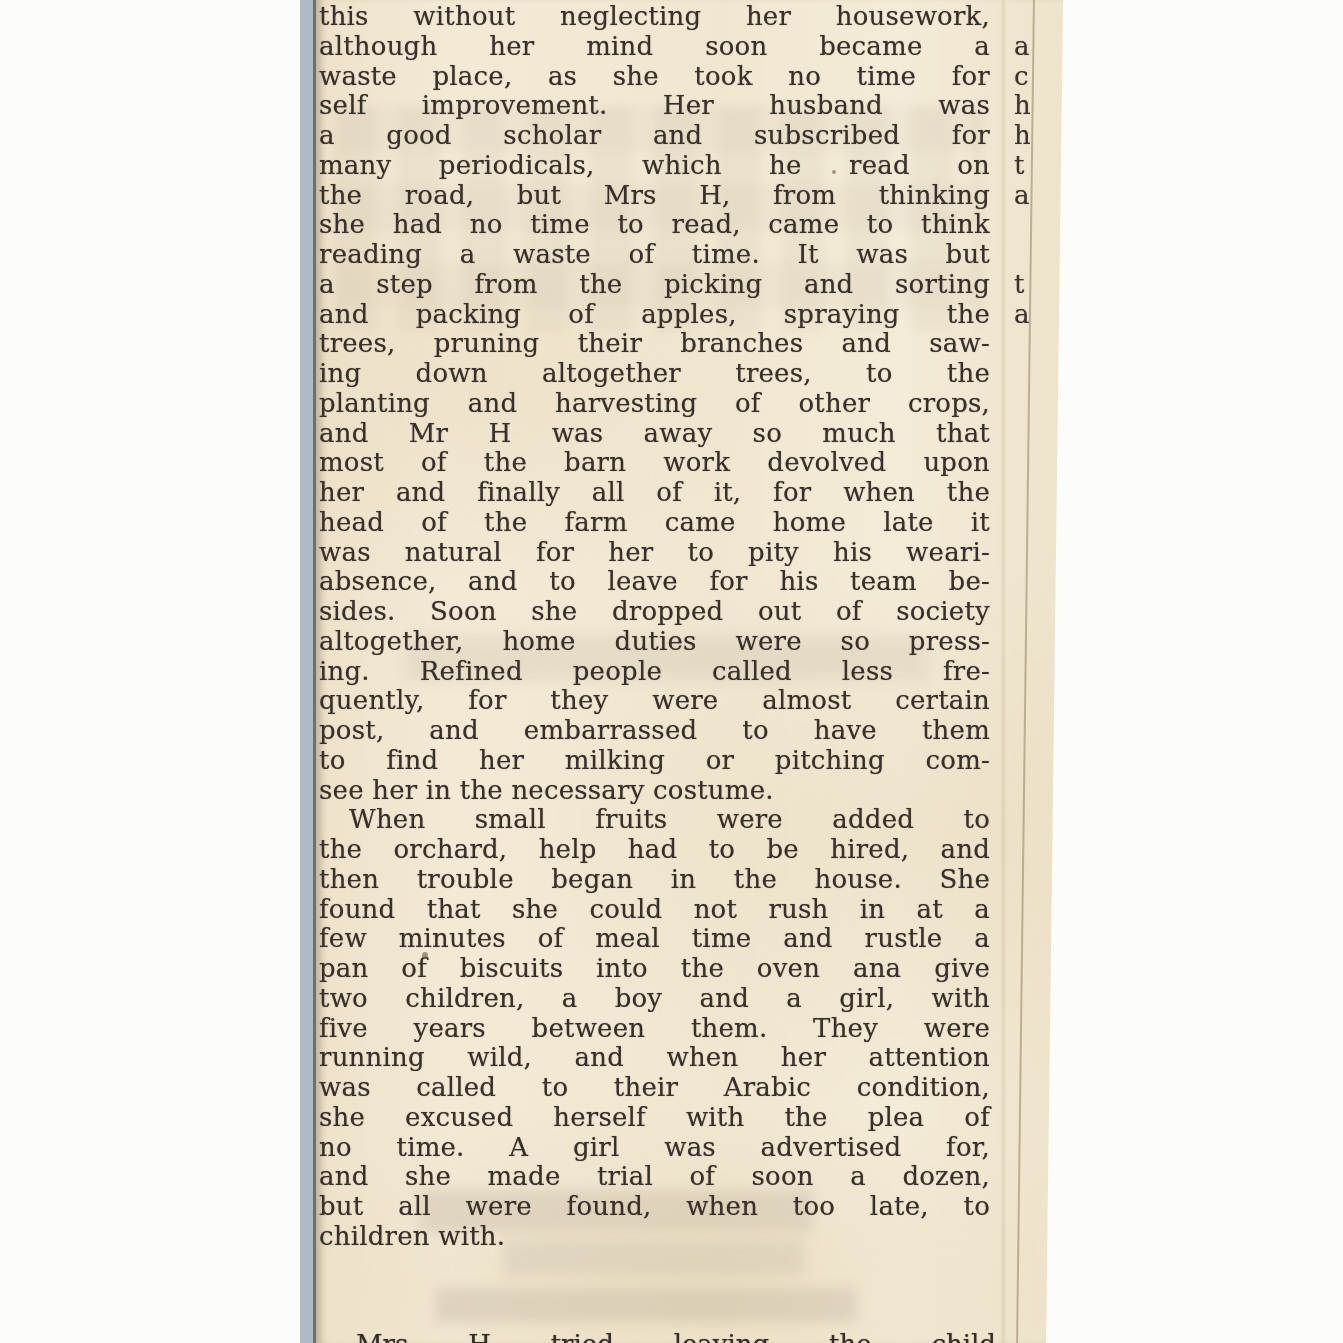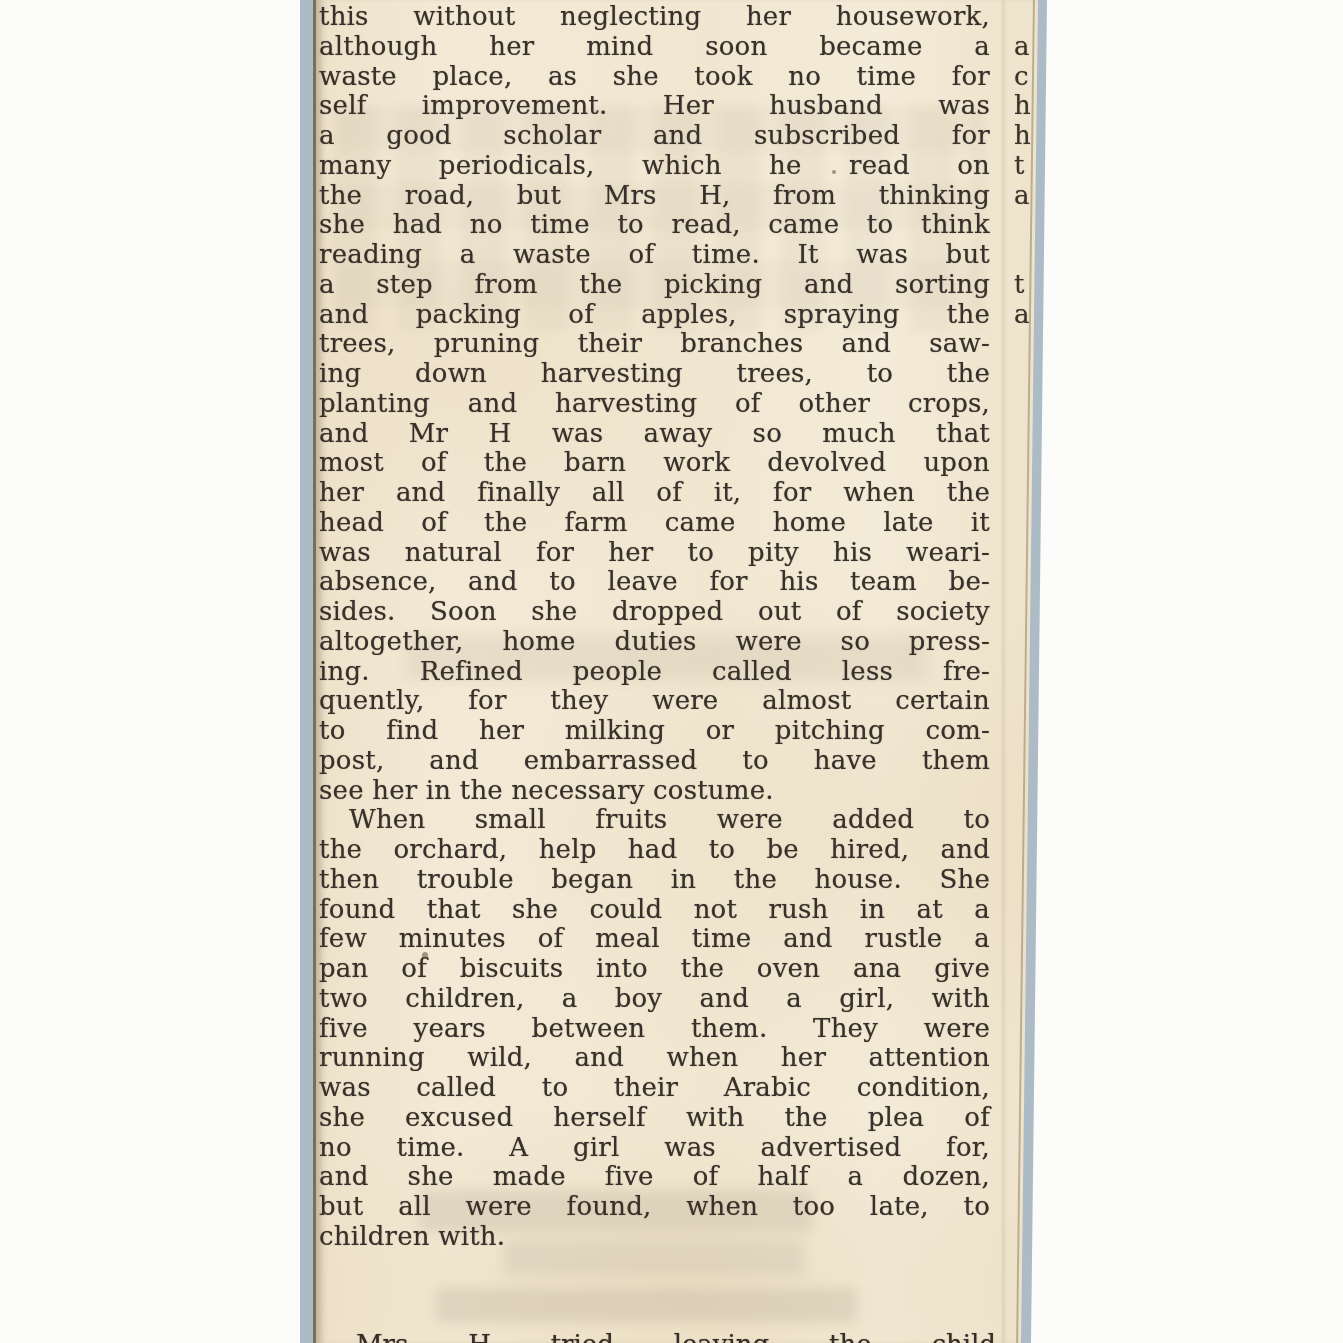--- a/index.html
+++ b/index.html
@@ -18,20 +18,21 @@
   .paper{
     position:absolute;left:313px;top:0;width:722px;height:100%;
     background:
       radial-gradient(ellipse 420px 300px at 22% 28%, rgba(232,217,188,.45), rgba(232,217,188,0) 70%),
       radial-gradient(ellipse 520px 380px at 78% 62%, rgba(228,212,180,.35), rgba(228,212,180,0) 72%),
       radial-gradient(ellipse 600px 260px at 50% 96%, rgba(226,209,175,.40), rgba(226,209,175,0) 75%),
       linear-gradient(90deg,#eee2ca 0%,#f3e9d5 18%,#f1e7d1 55%,#f4ebd8 78%,#eee3cb 100%);
     border-left:3px solid #776f5e;
     box-shadow:inset 9px 0 7px -4px rgba(110,95,70,.35);
     clip-path:polygon(0 0,100% 0,calc(100% - 17px) 100%,0 100%);
+    padding-left:25px;
   }
   .right-edge{
     position:absolute;top:-4px;left:717px;width:2px;height:102%;
     background:rgba(135,119,90,.5);
     transform:rotate(0.72deg);transform-origin:top left;
     filter:blur(.5px);
   }
   .crease{
     position:absolute;top:0;left:686px;width:3px;height:100%;
     background:rgba(152,136,105,.18);filter:blur(1px);
@@ -105,50 +106,50 @@
           <div class="line">waste place, as she took no time for</div>
           <div class="line">self improvement. Her husband was</div>
           <div class="line">a good scholar and subscribed for</div>
           <div class="line">many periodicals, which he read on</div>
           <div class="line">the road, but Mrs H, from thinking</div>
           <div class="line">she had no time to read, came to think</div>
           <div class="line">reading a waste of time. It was but</div>
           <div class="line">a step from the picking and sorting</div>
           <div class="line">and packing of apples, spraying the</div>
           <div class="line">trees, pruning their branches and saw-</div>
-          <div class="line">ing down harvesting trees, to the</div>
+          <div class="line">ing down altogether trees, to the</div>
           <div class="line">planting and harvesting of other crops,</div>
           <div class="line">and Mr H was away so much that</div>
           <div class="line">most of the barn work devolved upon</div>
           <div class="line">her and finally all of it, for when the</div>
           <div class="line">head of the farm came home late it</div>
           <div class="line">was natural for her to pity his weari-</div>
           <div class="line">absence, and to leave for his team be-</div>
           <div class="line">sides. Soon she dropped out of society</div>
           <div class="line">altogether, home duties were so press-</div>
           <div class="line">ing. Refined people called less fre-</div>
           <div class="line">quently, for they were almost certain</div>
+          <div class="line">post, and embarrassed to have them</div>
           <div class="line">to find her milking or pitching com-</div>
-          <div class="line">post, and embarrassed to have them</div>
           <div class="line last">see her in the necessary costume.</div>
         </div>
       <div class="paragraph indent-first">
           <div class="line">When small fruits were added to</div>
           <div class="line">the orchard, help had to be hired, and</div>
           <div class="line">then trouble began in the house. She</div>
           <div class="line">found that she could not rush in at a</div>
           <div class="line">few minutes of meal time and rustle a</div>
           <div class="line">pan of biscuits into the oven ana give</div>
           <div class="line">two children, a boy and a girl, with</div>
           <div class="line">five years between them. They were</div>
           <div class="line">running wild, and when her attention</div>
           <div class="line">was called to their Arabic condition,</div>
           <div class="line">she excused herself with the plea of</div>
           <div class="line">no time. A girl was advertised for,</div>
-          <div class="line">and she made five of half a dozen,</div>
+          <div class="line">and she made trial of soon a dozen,</div>
           <div class="line">but all were found, when too late, to</div>
           <div class="line last">children with.</div>
         </div>
     </div>
 
     <div class="partial-line">Mrs H tried leaving the child</div>
 
     <div class="fragments">
         <div class="frag-letter"></div>
         <div class="frag-letter">a</div>

